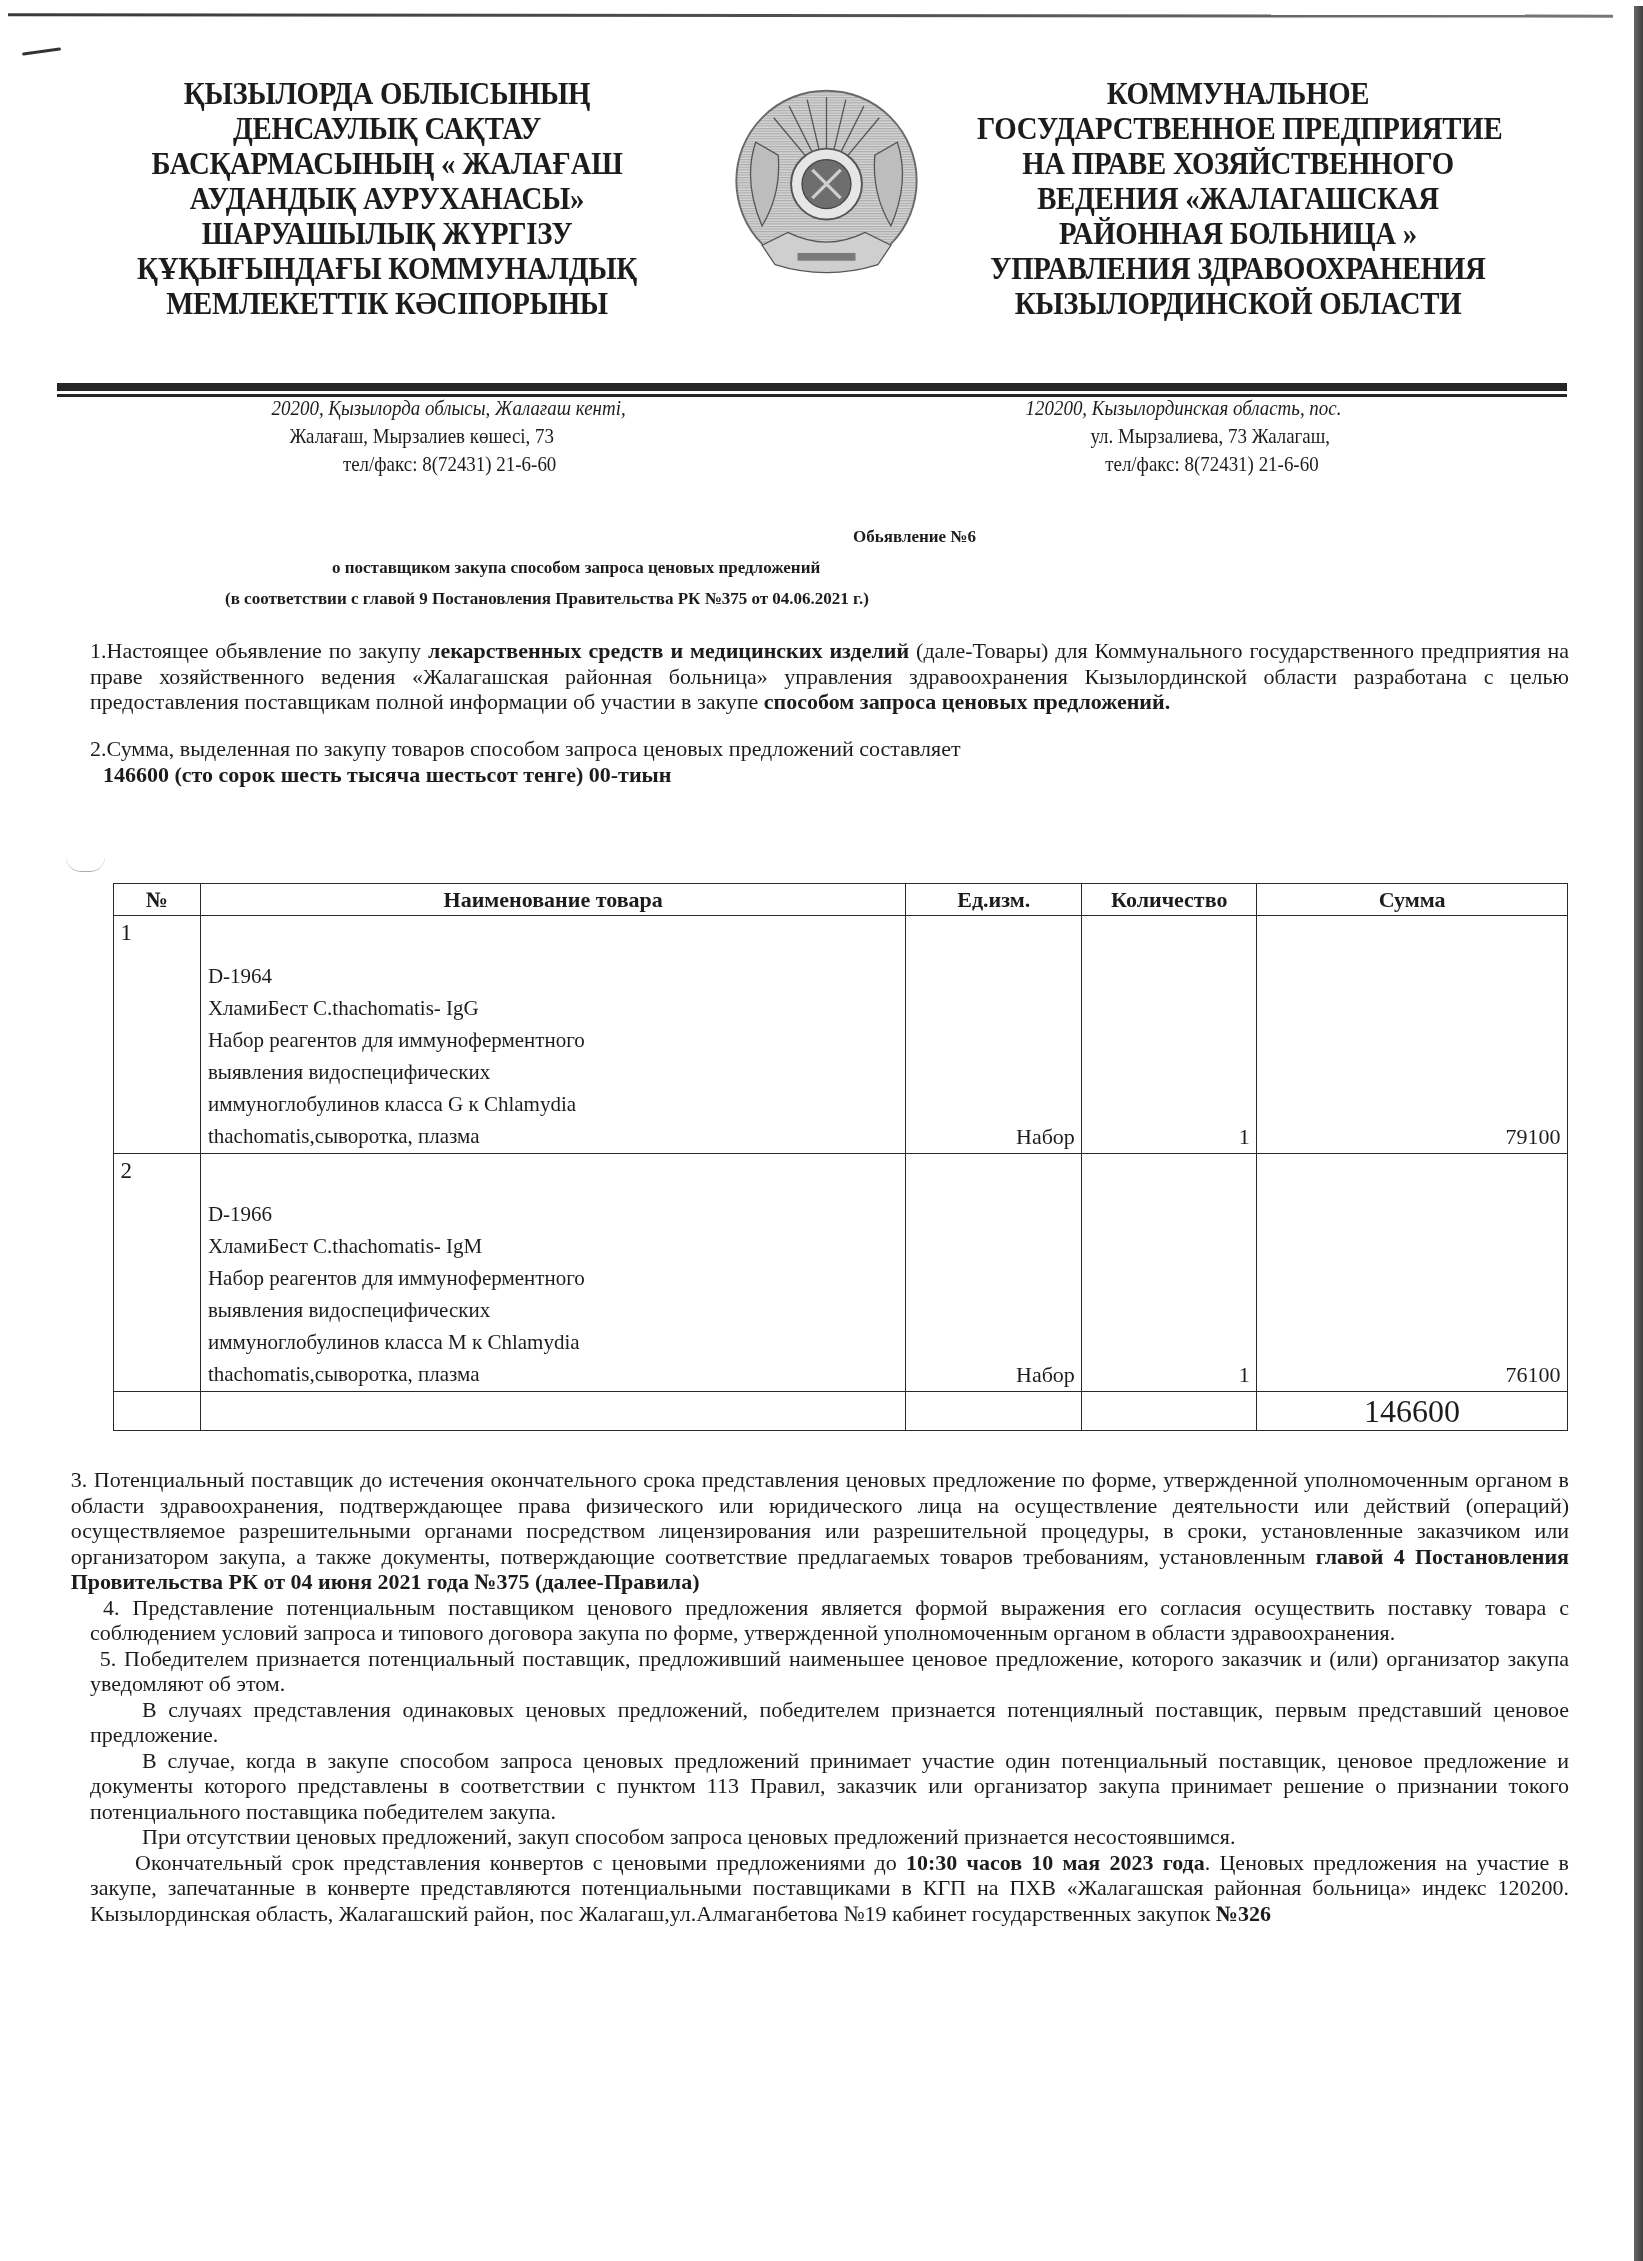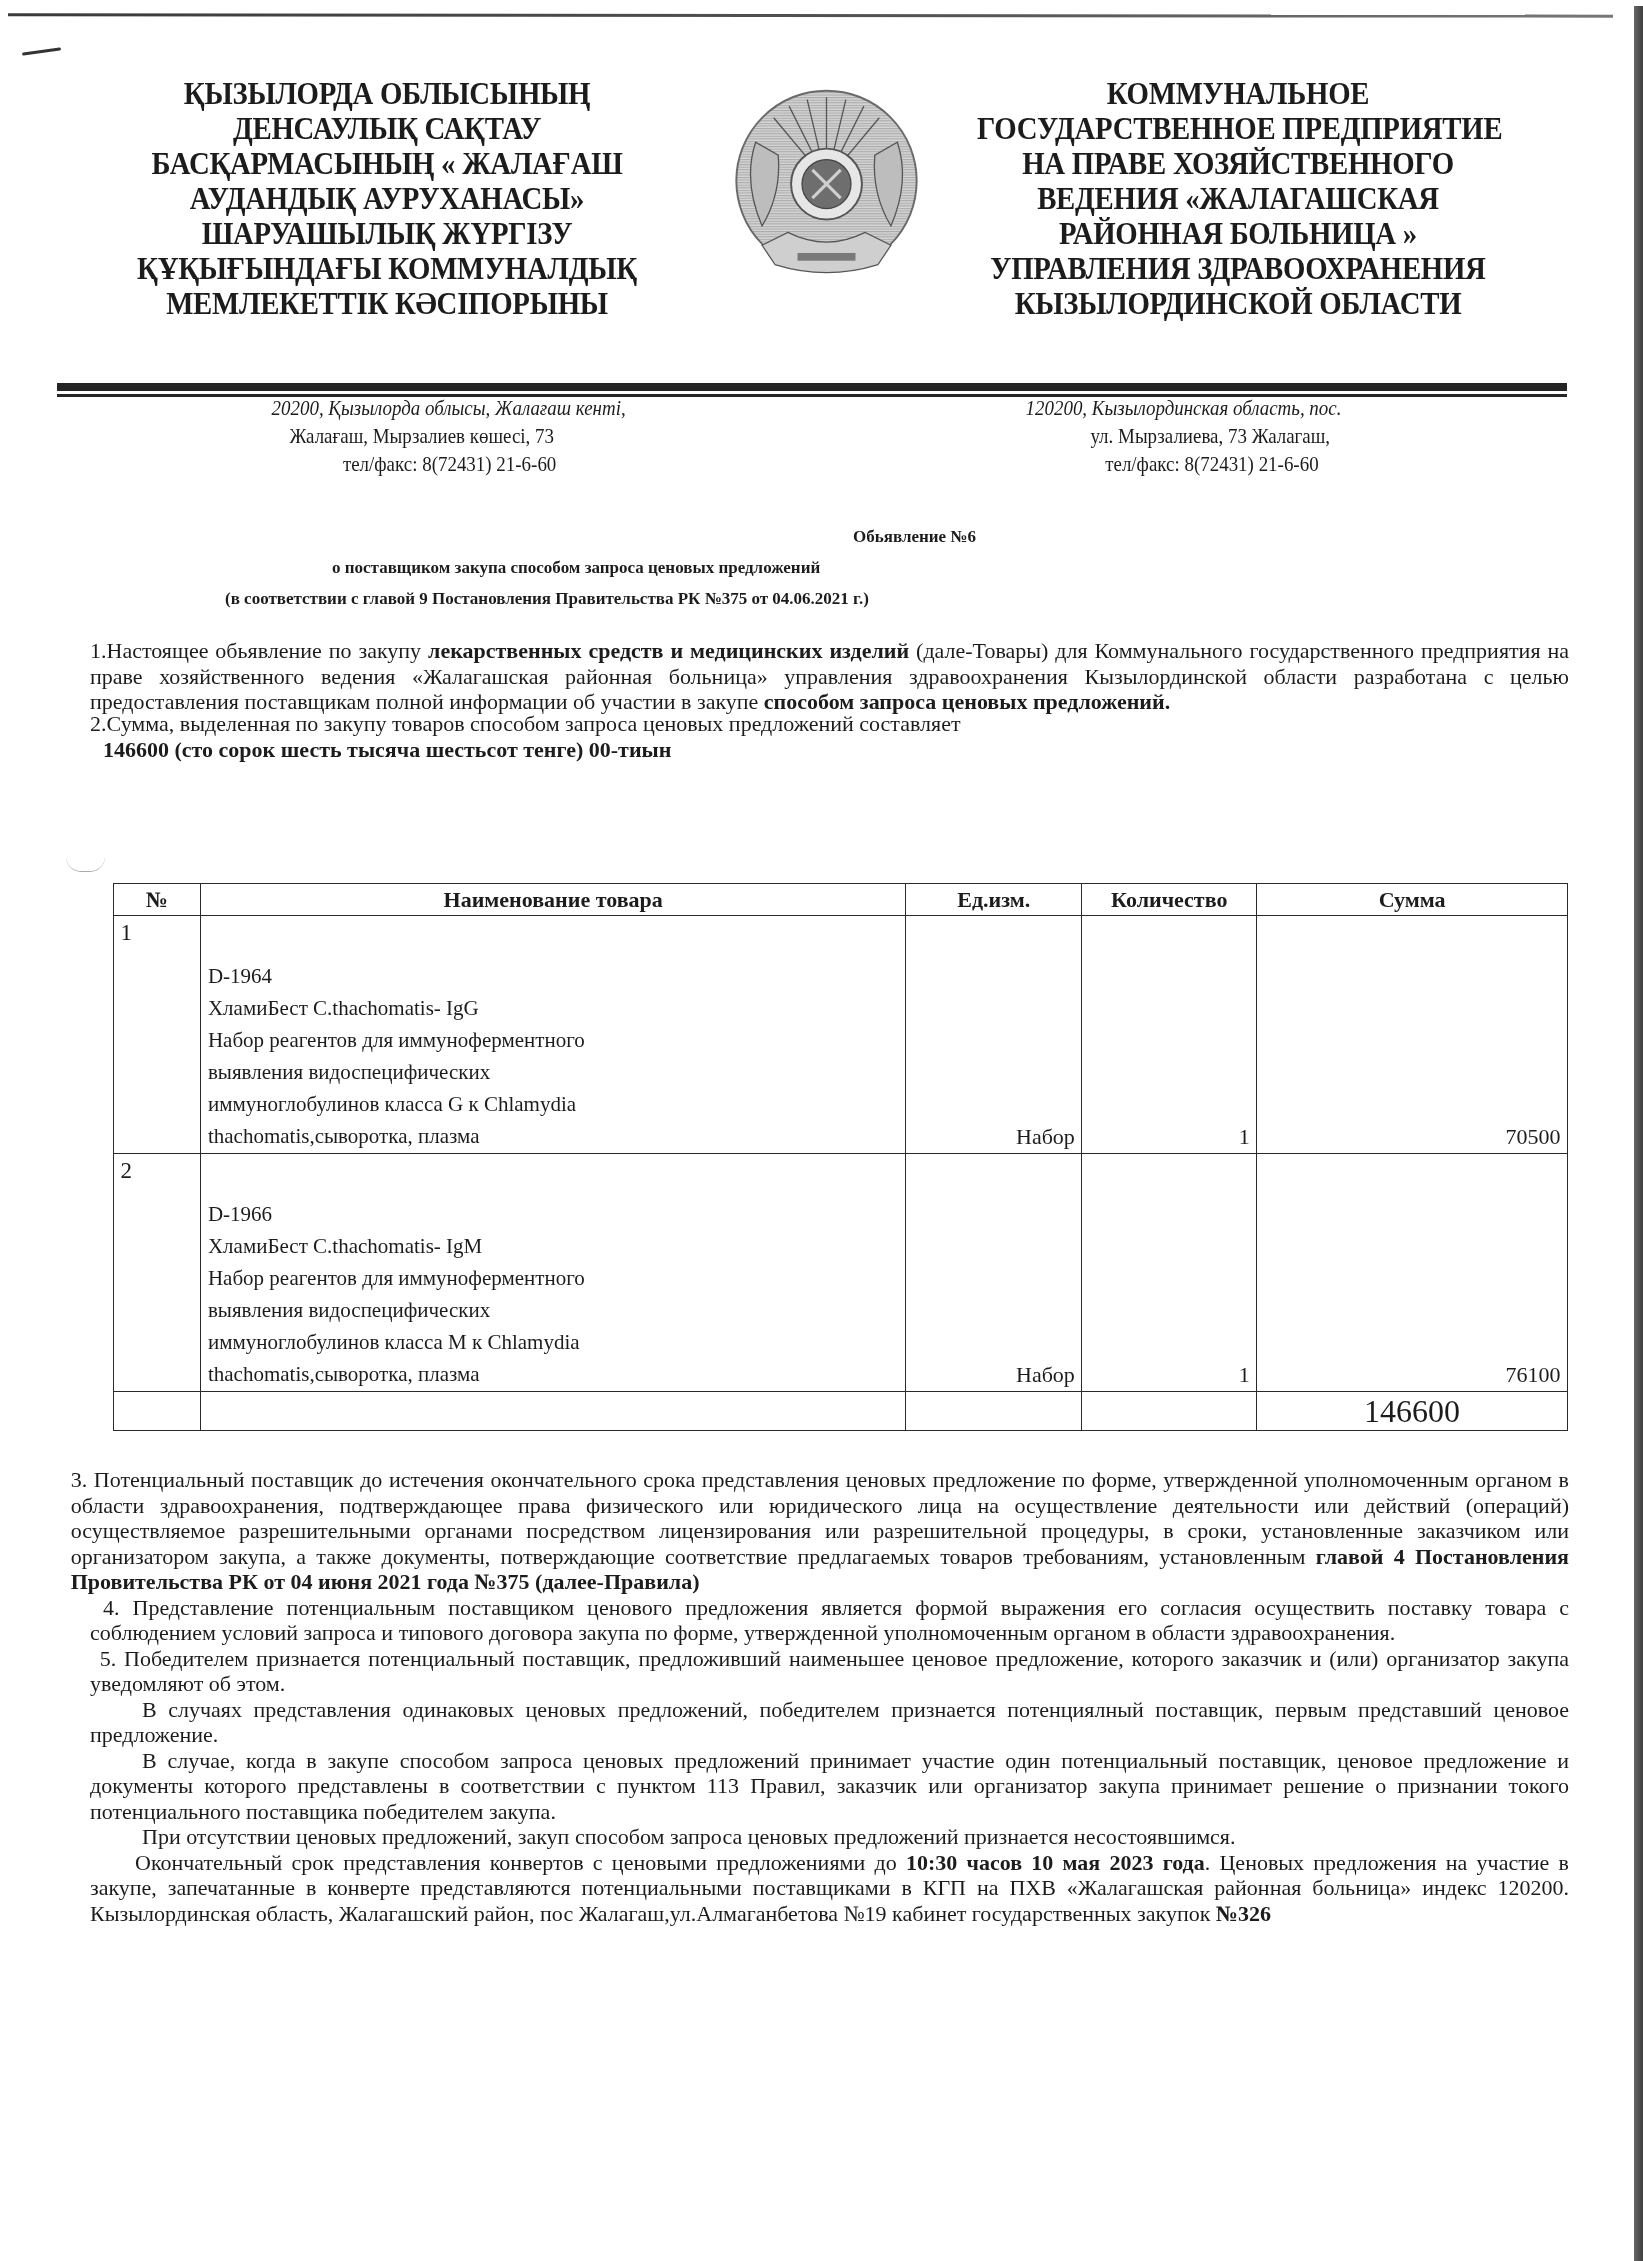--- a/index.html
+++ b/index.html
@@ -66,21 +66,21 @@
   .title-block .t3 { margin-left: 161px; }
 
   .body-text {
     position: absolute; left: 90px; width: 1479px; font-size: 22px; line-height: 25.5px;
     text-align: justify;
   }
   .body-text p { margin: 0; }
   .body-text b { font-weight: bold; }
 
   .sec1 { top: 638px; }
-  .sec2 { top: 711px; text-align: left; }
+  .sec2 { top: 736px; text-align: left; }
   .sec2 .amount { font-weight: bold; margin-left: 13px; }
 
   .items-table {
     position: absolute; left: 113px; top: 883px; width: 1455px;
     border-collapse: collapse; font-size: 22px;
   }
   .items-table th, .items-table td {
     border: 1.3px solid #2a2a2a; padding: 0 6.4px; vertical-align: bottom;
   }
   .items-table th { font-weight: bold; height: 31px; text-align: center; vertical-align: middle; border-top-width: 1.9px; border-bottom-width: 1.9px; }
@@ -214,21 +214,21 @@
       <td class="name">
         <div>D-1964</div>
         <div>ХламиБест C.thachomatis- IgG</div>
         <div>Набор реагентов для иммуноферментного</div>
         <div>выявления видоспецифических</div>
         <div>иммуноглобулинов класса G к Chlamydia</div>
         <div>thachomatis,сыворотка, плазма</div>
       </td>
       <td class="unit">Набор</td>
       <td class="qty">1</td>
-      <td class="sum">70500</td>
+      <td class="sum">79100</td>
     </tr>
     <tr class="item-row">
       <td class="num">2</td>
       <td class="name">
         <div>D-1966</div>
         <div>ХламиБест C.thachomatis- IgM</div>
         <div>Набор реагентов для иммуноферментного</div>
         <div>выявления видоспецифических</div>
         <div>иммуноглобулинов класса M к Chlamydia</div>
         <div>thachomatis,сыворотка, плазма</div>

